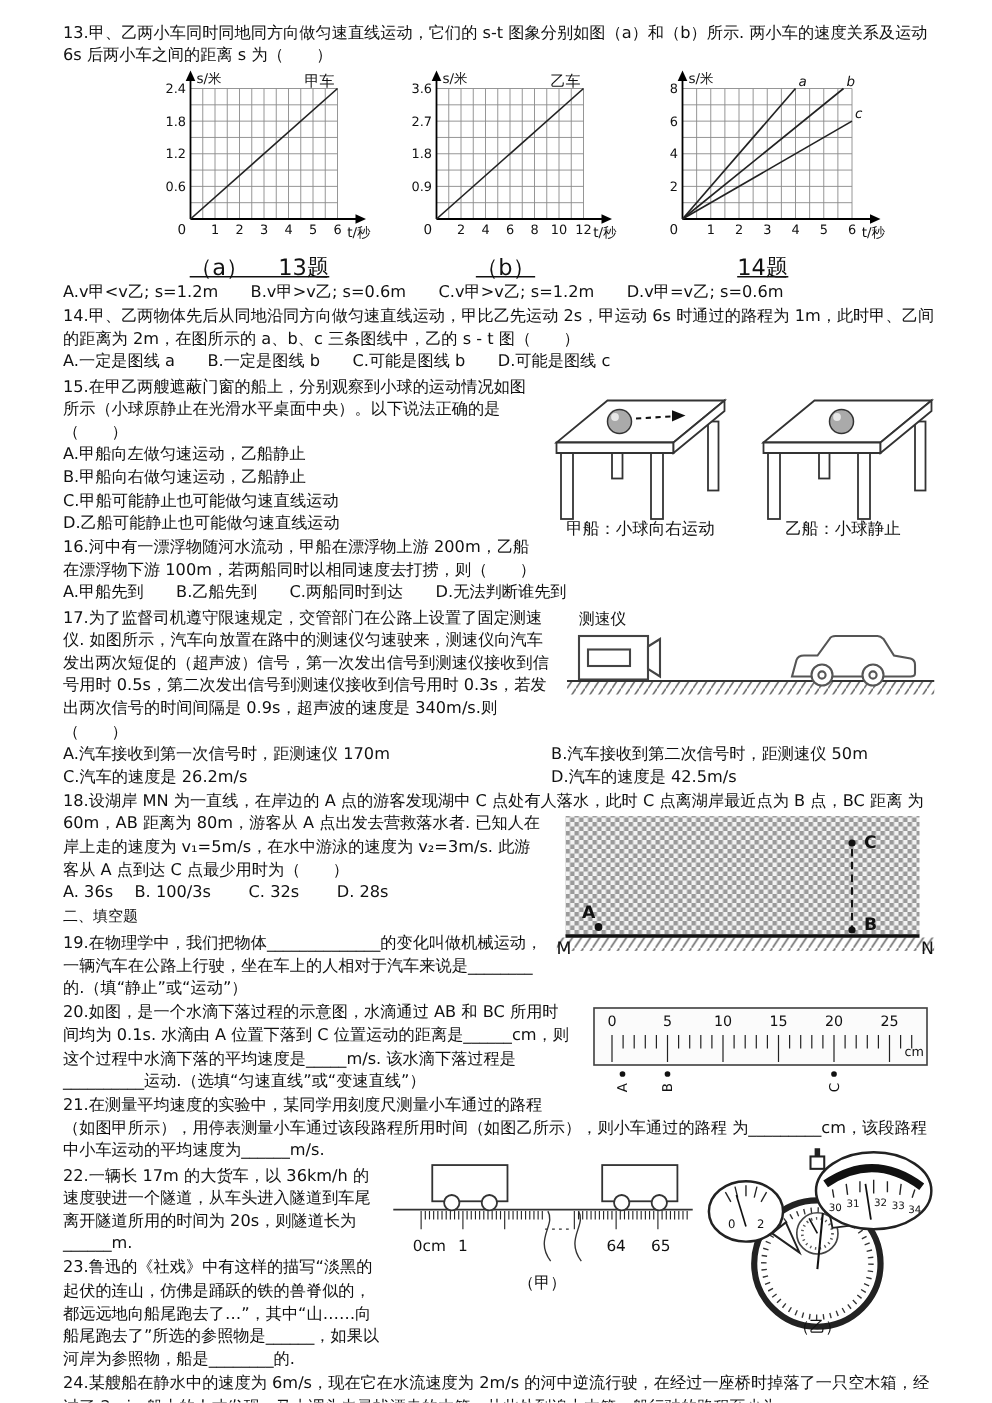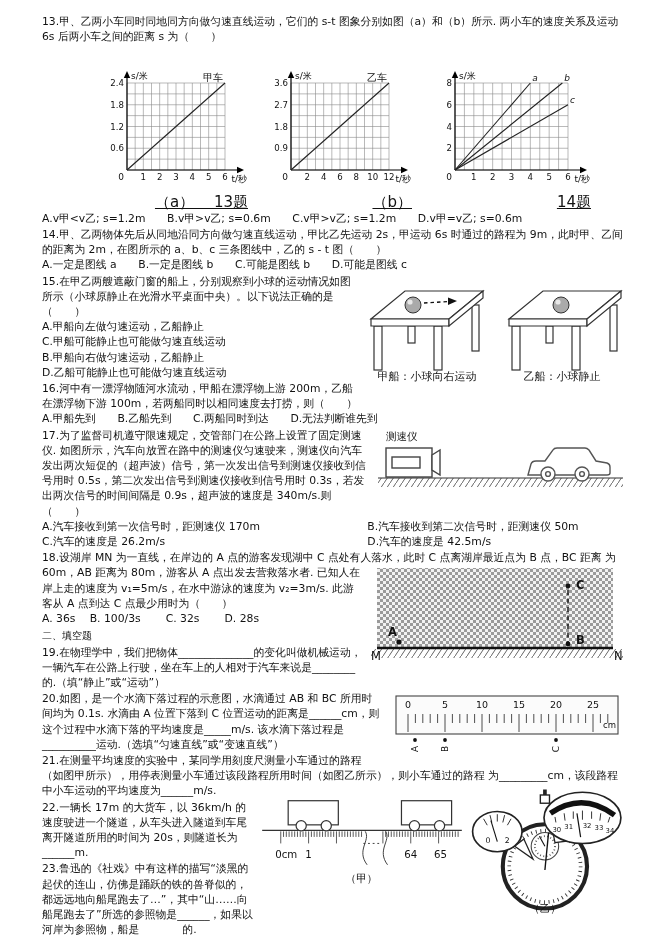--- a/index.html
+++ b/index.html
@@ -7,21 +7,21 @@
     width:661px;height:935px;overflow:hidden;background:#fff;color:#111;
     font-family:"DejaVu Sans","Liberation Sans",sans-serif;
     font-size:10.8px;line-height:15.2px;
   }
   .page{padding:14px 38px 0 42px;}
   p{margin:0;}
   .q{margin:0 0 1px 0;}
   b{font-weight:normal;}
   .fr{float:right;margin:1px 0 3px 8px;}
   .charts-row{display:flex;gap:14px;margin:2px 0 1px 56px;}
-  .chart-box{text-align:right;margin-top:24px;}
+  .chart-box{text-align:center;}
   .chart-cap{font-size:15px;margin-top:-2px;white-space:pre;text-decoration:underline;}
   .sec-title{font-size:10px;font-weight:normal;margin:2px 0 1px;}
   .optgrid{display:grid;grid-template-columns:56% 44%;}
   .diag21 svg{vertical-align:top;}
   svg{display:inline-block;}
   svg text{font-family:"DejaVu Sans","Liberation Sans",sans-serif;fill:#111;}
 </style>
 </head>
 <body>
 
@@ -170,21 +170,21 @@
               <polyline points="29,100 142,34.75" fill="none" stroke="#222" stroke-width="1.1"></polyline>
               <text x="144" y="32.75" font-size="9" font-style="italic">c</text>
             </svg></div>
         <div class="chart-cap">14题</div>
       </div>
     </div>
     <p>A.v甲&lt;v乙; s=1.2m　　B.v甲&gt;v乙; s=0.6m　　C.v甲&gt;v乙; s=1.2m　　D.v甲=v乙; s=0.6m</p>
   </div>
 
   <div class="q">
-    <p><b>14.</b><span>甲、乙两物体先后从同地沿同方向做匀速直线运动，甲比乙先运动 2s，甲运动 6s 时通过的路程为 9m，此时甲、乙间的距离为 2m，在图所示的 a、b、c 三条图线中，乙的 s - t 图（　　）</span></p>
+    <p><b>14.</b><span>甲、乙两物体先后从同地沿同方向做匀速直线运动，甲比乙先运动 2s，甲运动 6s 时通过的路程为 1m，此时甲、乙间的距离为 2m，在图所示的 a、b、c 三条图线中，乙的 s - t 图（　　）</span></p>
     <p>A.一定是图线 a　　B.一定是图线 b　　C.可能是图线 b　　D.可能是图线 c</p>
   </div>
 
   <div class="q">
     <p>
       <svg class="fr" width="258" height="108" viewBox="0 0 258 108">
         <g fill="#fff" stroke="#333" stroke-width="1.2">
           <rect x="9" y="51" width="8" height="44"></rect>
           <rect x="69" y="51" width="8" height="44"></rect>
           <rect x="43" y="51" width="7" height="17"></rect>
@@ -209,22 +209,22 @@
           <polygon points="84,44 118,16 118,23 84,51"></polygon>
         </g>
         <circle cx="196" cy="30" r="8" fill="#aaa" stroke="#333"></circle>
         <circle cx="193" cy="27" r="2.6" fill="#e8e8e8" stroke="none"></circle>
         <text x="62" y="105" font-size="11" text-anchor="middle">甲船：小球向右运动</text>
         <text x="197" y="105" font-size="11" text-anchor="middle">乙船：小球静止</text>
       </svg>
       <b>15.</b><span>在甲乙两艘遮蔽门窗的船上，分别观察到小球的运动情况如图所示（小球原静止在光滑水平桌面中央）。以下说法正确的是（　　）</span>
     </p>
     <p>A.甲船向左做匀速运动，乙船静止</p>
+    <p>B.甲船向右做匀速运动，乙船静止</p>
     <p>C.甲船可能静止也可能做匀速直线运动</p>
-    <p>B.甲船向右做匀速运动，乙船静止</p>
     <p>D.乙船可能静止也可能做匀速直线运动</p>
   </div>
 
   <div class="q">
     <p><b>16.</b><span>河中有一漂浮物随河水流动，甲船在漂浮物上游 200m，乙船在漂浮物下游 100m，若两船同时以相同速度去打捞，则（　　）</span></p>
     <p>A.甲船先到　　B.乙船先到　　C.两船同时到达　　D.无法判断谁先到</p>
   </div>
 
   <div class="q">
     <p>

